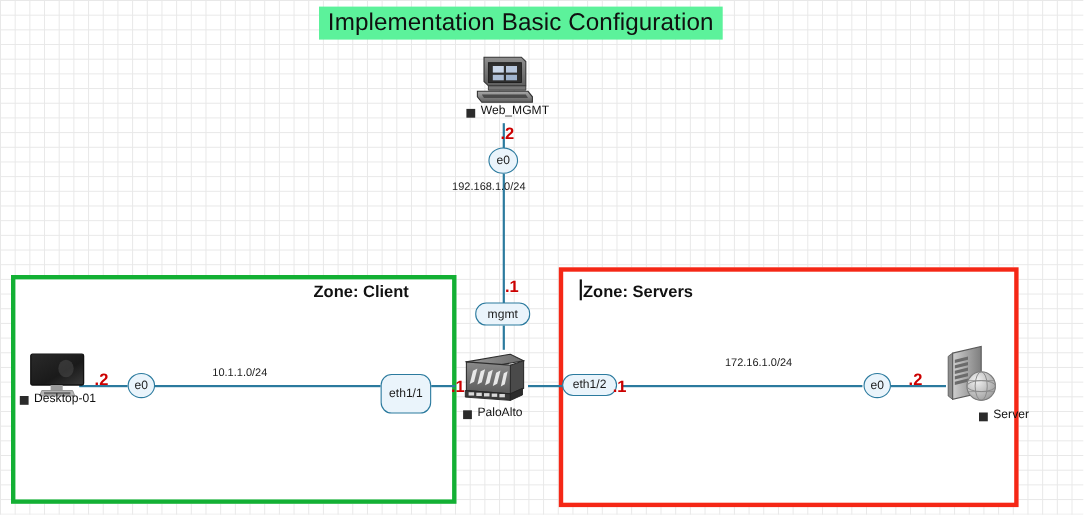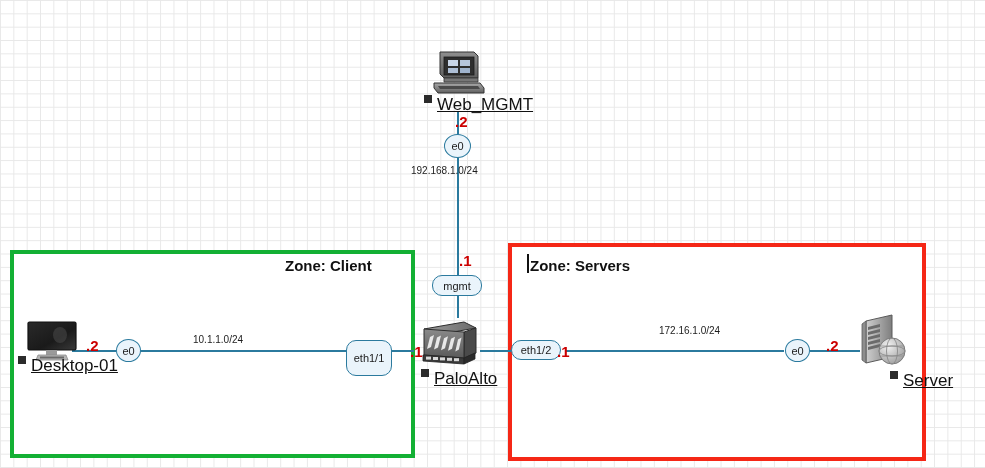--- a/index.html
+++ b/index.html
@@ -70,33 +70,34 @@
     white-space:nowrap;
   }
 
   
   .subnet{
     position:absolute;color:#1c1c1c;font-size:10px;white-space:nowrap;
   }
 
   
   .dev-label{
-    position:absolute;font-size:17px;color:#111;white-space:nowrap;
-    display:flex;align-items:flex-start;gap:5px;text-decoration:underline;
+    position:absolute;font-size:11px;color:#111;white-space:nowrap;
+    display:flex;align-items:flex-end;gap:5px;
   }
   .bullet{width:8px;height:8px;background:#2b2b2b;display:inline-block;}
 
   
   .icon{position:absolute;}
 </style>
 </head>
 <body>
 
 <div id="canvas">
 
+  <div id="title">Implementation Basic Configuration</div>
 
   <div class="zone" id="zone-client"></div>
   <div class="zone" id="zone-servers"></div>
   <div class="zone-label" id="zone-client-label">Zone: Client</div>
   <div id="zone-servers-caret"></div>
   <div class="zone-label" id="zone-servers-label">Zone: Servers</div>
 
   <div class="link v" style="left:457px;top:112px;height:30px;"></div>
   <div class="link v" style="left:457px;top:158px;height:118px;"></div>
   <div class="link v" style="left:457px;top:296px;height:22px;"></div>

